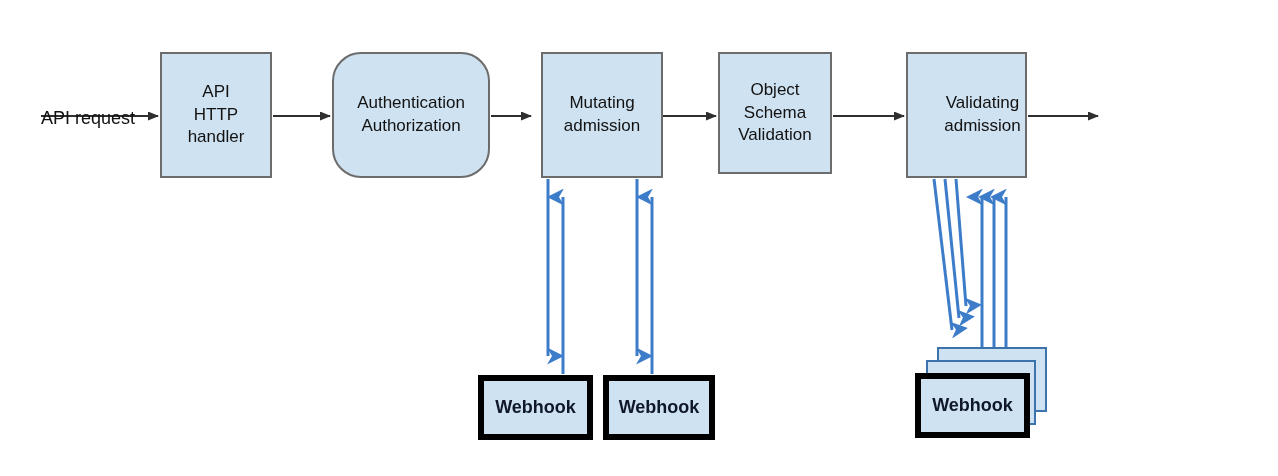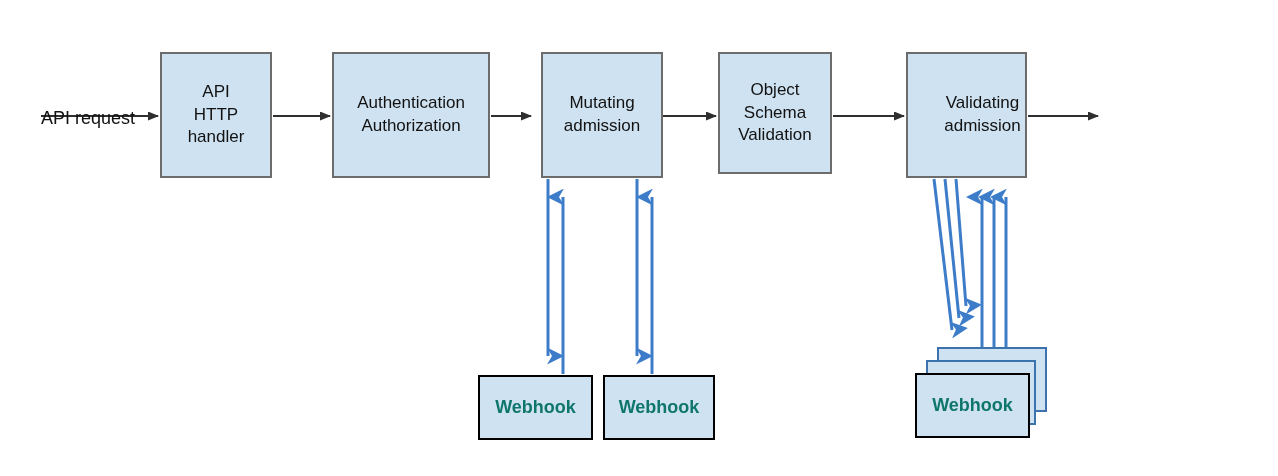--- a/index.html
+++ b/index.html
@@ -38,26 +38,26 @@
     font-size: 17px;
     line-height: 1.34;
     font-family: "Liberation Sans", sans-serif;
     white-space: pre-line;
     z-index: 4;
   }
   .webhook-box {
     position: absolute;
     box-sizing: border-box;
     background: #cfe2f1;
-    border: 2px solid #000000;
+    border: 6px solid #000000;
     display: flex;
     align-items: center;
     justify-content: center;
     text-align: center;
-    color: #0f766e;
+    color: #0f172a;
     font-size: 18px;
     font-weight: bold;
     font-family: "Liberation Sans", sans-serif;
     z-index: 6;
   }
   .webhook-stack-back {
     position: absolute;
     box-sizing: border-box;
     background: #cfe2f1;
     border: 2px solid #3c73ad;
@@ -135,21 +135,21 @@
       <line x1="1006" y1="374" x2="1006" y2="197" stroke="#3d7cc9" stroke-width="3" marker-end="url(#arrow-blue-up)"></line>
     </g>
   </svg>
 
   <div class="entry-label" style="left:41px; top:88px;">API request</div>
 
   <div class="stage-box" style="left:160px; top:52px; width:112px; height:126px;">API
 HTTP
 handler</div>
 
-  <div class="stage-box" style="left:332px; top:52px; width:158px; height:126px;">Authentication
+  <div class="stage-box" style="left:332px; top:52px; width:158px; height:126px;border-radius:29px;">Authentication
 Authorization</div>
 
   <div class="stage-box" style="left:533px; top:52px; width:122px; height:126px;margin-left:8px;">Mutating
 admission</div>
 
   <div class="stage-box" style="left:718px; top:52px; width:114px; height:122px;">Object
 Schema
 Validation</div>
 
   <div class="stage-box" style="left:906px; top:52px; width:121px; height:126px;padding-left:32px;">Validating

